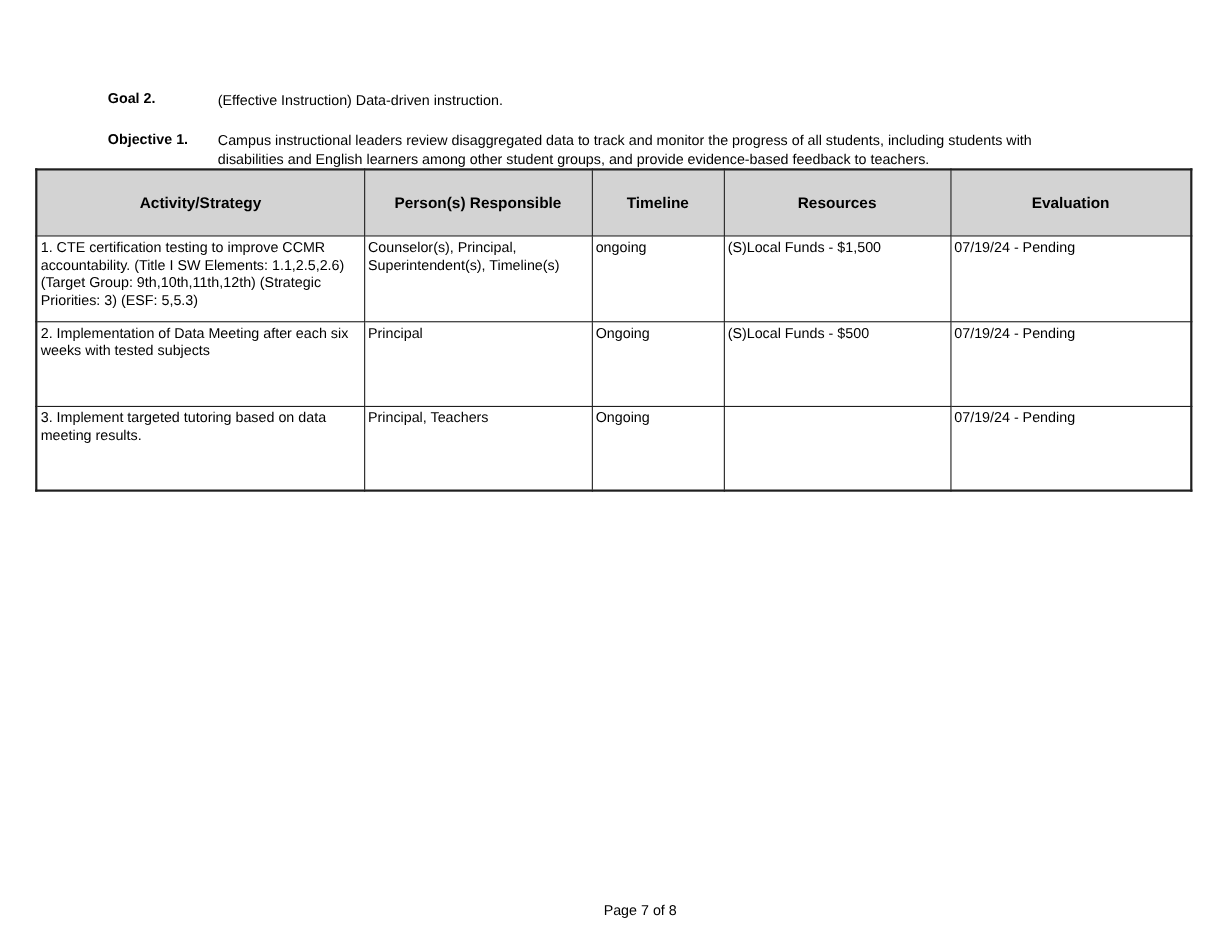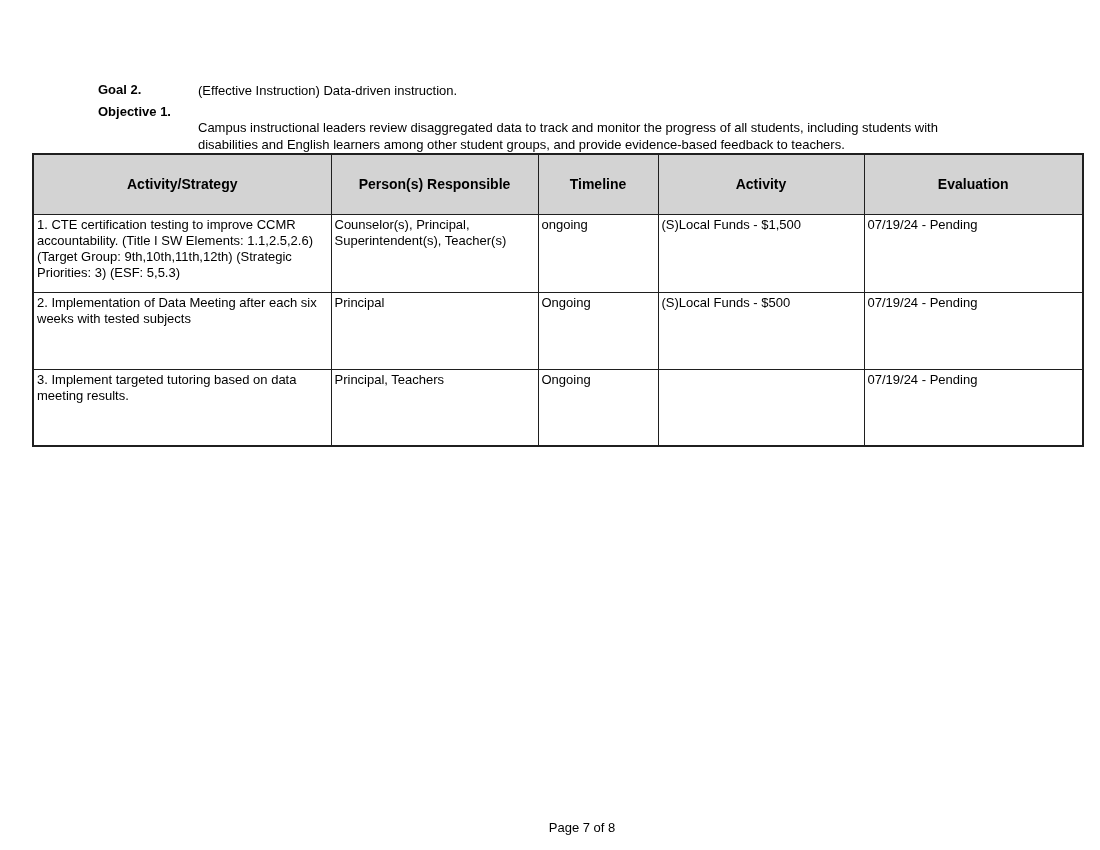--- a/index.html
+++ b/index.html
@@ -17,21 +17,21 @@
   .hdr-label {
     position: absolute; left: 98px;
     font-size: 13px; font-weight: bold; white-space: nowrap; text-align: center;
   }
   .hdr-text {
     position: absolute; left: 198px;
     font-size: 13px; line-height: 17px;
   }
   .goal-label { top: 82px; }
   .goal-text  { top: 82px; width: 860px; }
-  .objective-label { top: 104px; }
+  .objective-label { top: 119px; }
   .objective-text  { top: 119px; width: 795px; }
 
   
   .plan-table {
     position: absolute; left: 32px; top: 153px;
     width: 1050px;
     border-collapse: collapse;
     table-layout: fixed;
     border: 2px solid #1f1f1f;
   }
@@ -75,28 +75,28 @@
     <div class="hdr-label objective-label">Objective 1.</div>
     <div class="hdr-text objective-text">Campus instructional leaders review disaggregated data to track and monitor the progress of all students, including students with disabilities and English learners among other student groups, and provide evidence-based feedback to teachers.</div>
   </div>
 
   <table class="plan-table">
     <thead>
       <tr>
         <th class="col-activity">Activity/Strategy</th>
         <th class="col-persons">Person(s) Responsible</th>
         <th class="col-timeline">Timeline</th>
-        <th class="col-resources">Activity</th>
+        <th class="col-resources">Resources</th>
         <th class="col-eval">Evaluation</th>
       </tr>
     </thead>
     <tbody>
       <tr class="row-1">
         <td>1.  CTE certification testing to improve CCMR accountability.  (Title I SW Elements: 1.1,2.5,2.6)  (Target Group: 9th,10th,11th,12th) (Strategic Priorities: 3)  (ESF: 5,5.3)</td>
-        <td>Counselor(s), Principal, Superintendent(s), Teacher(s)</td>
+        <td>Counselor(s), Principal, Superintendent(s), Timeline(s)</td>
         <td>ongoing</td>
         <td>(S)Local Funds - $1,500</td>
         <td>07/19/24 - Pending</td>
       </tr>
       <tr class="row-2">
         <td>2. Implementation of Data Meeting after each six weeks with tested subjects</td>
         <td>Principal</td>
         <td>Ongoing</td>
         <td>(S)Local Funds - $500</td>
         <td>07/19/24 - Pending</td>

